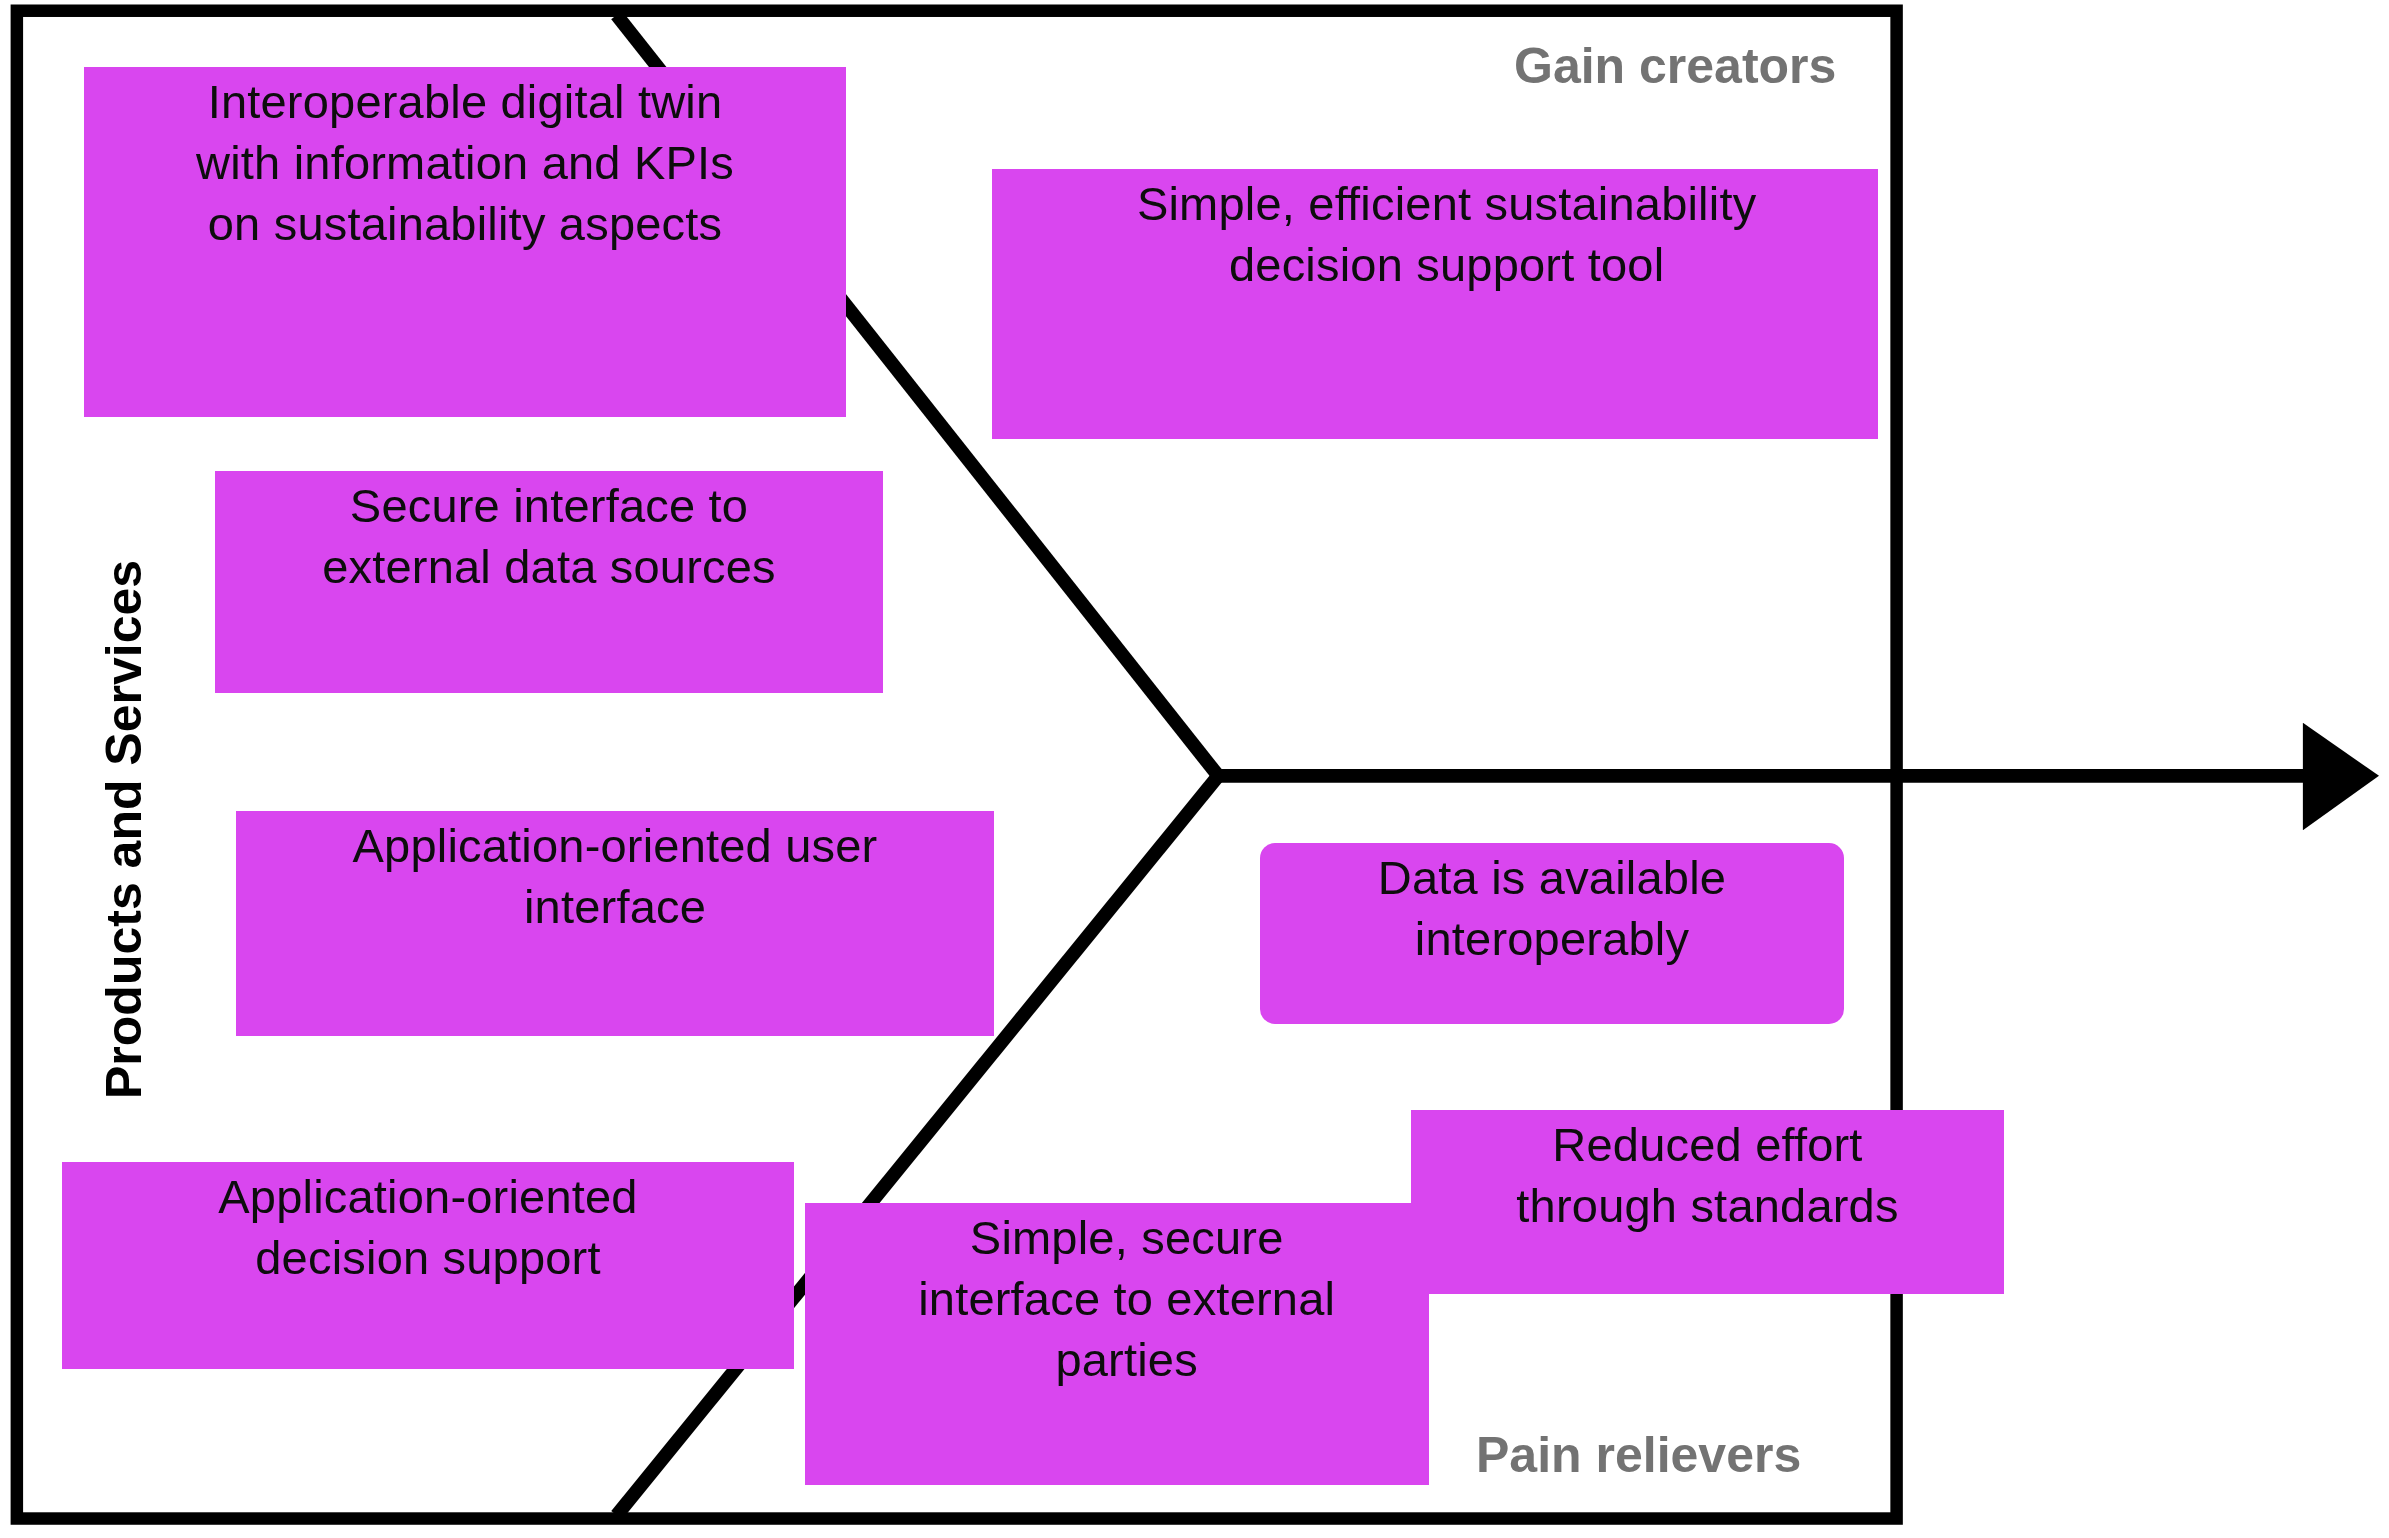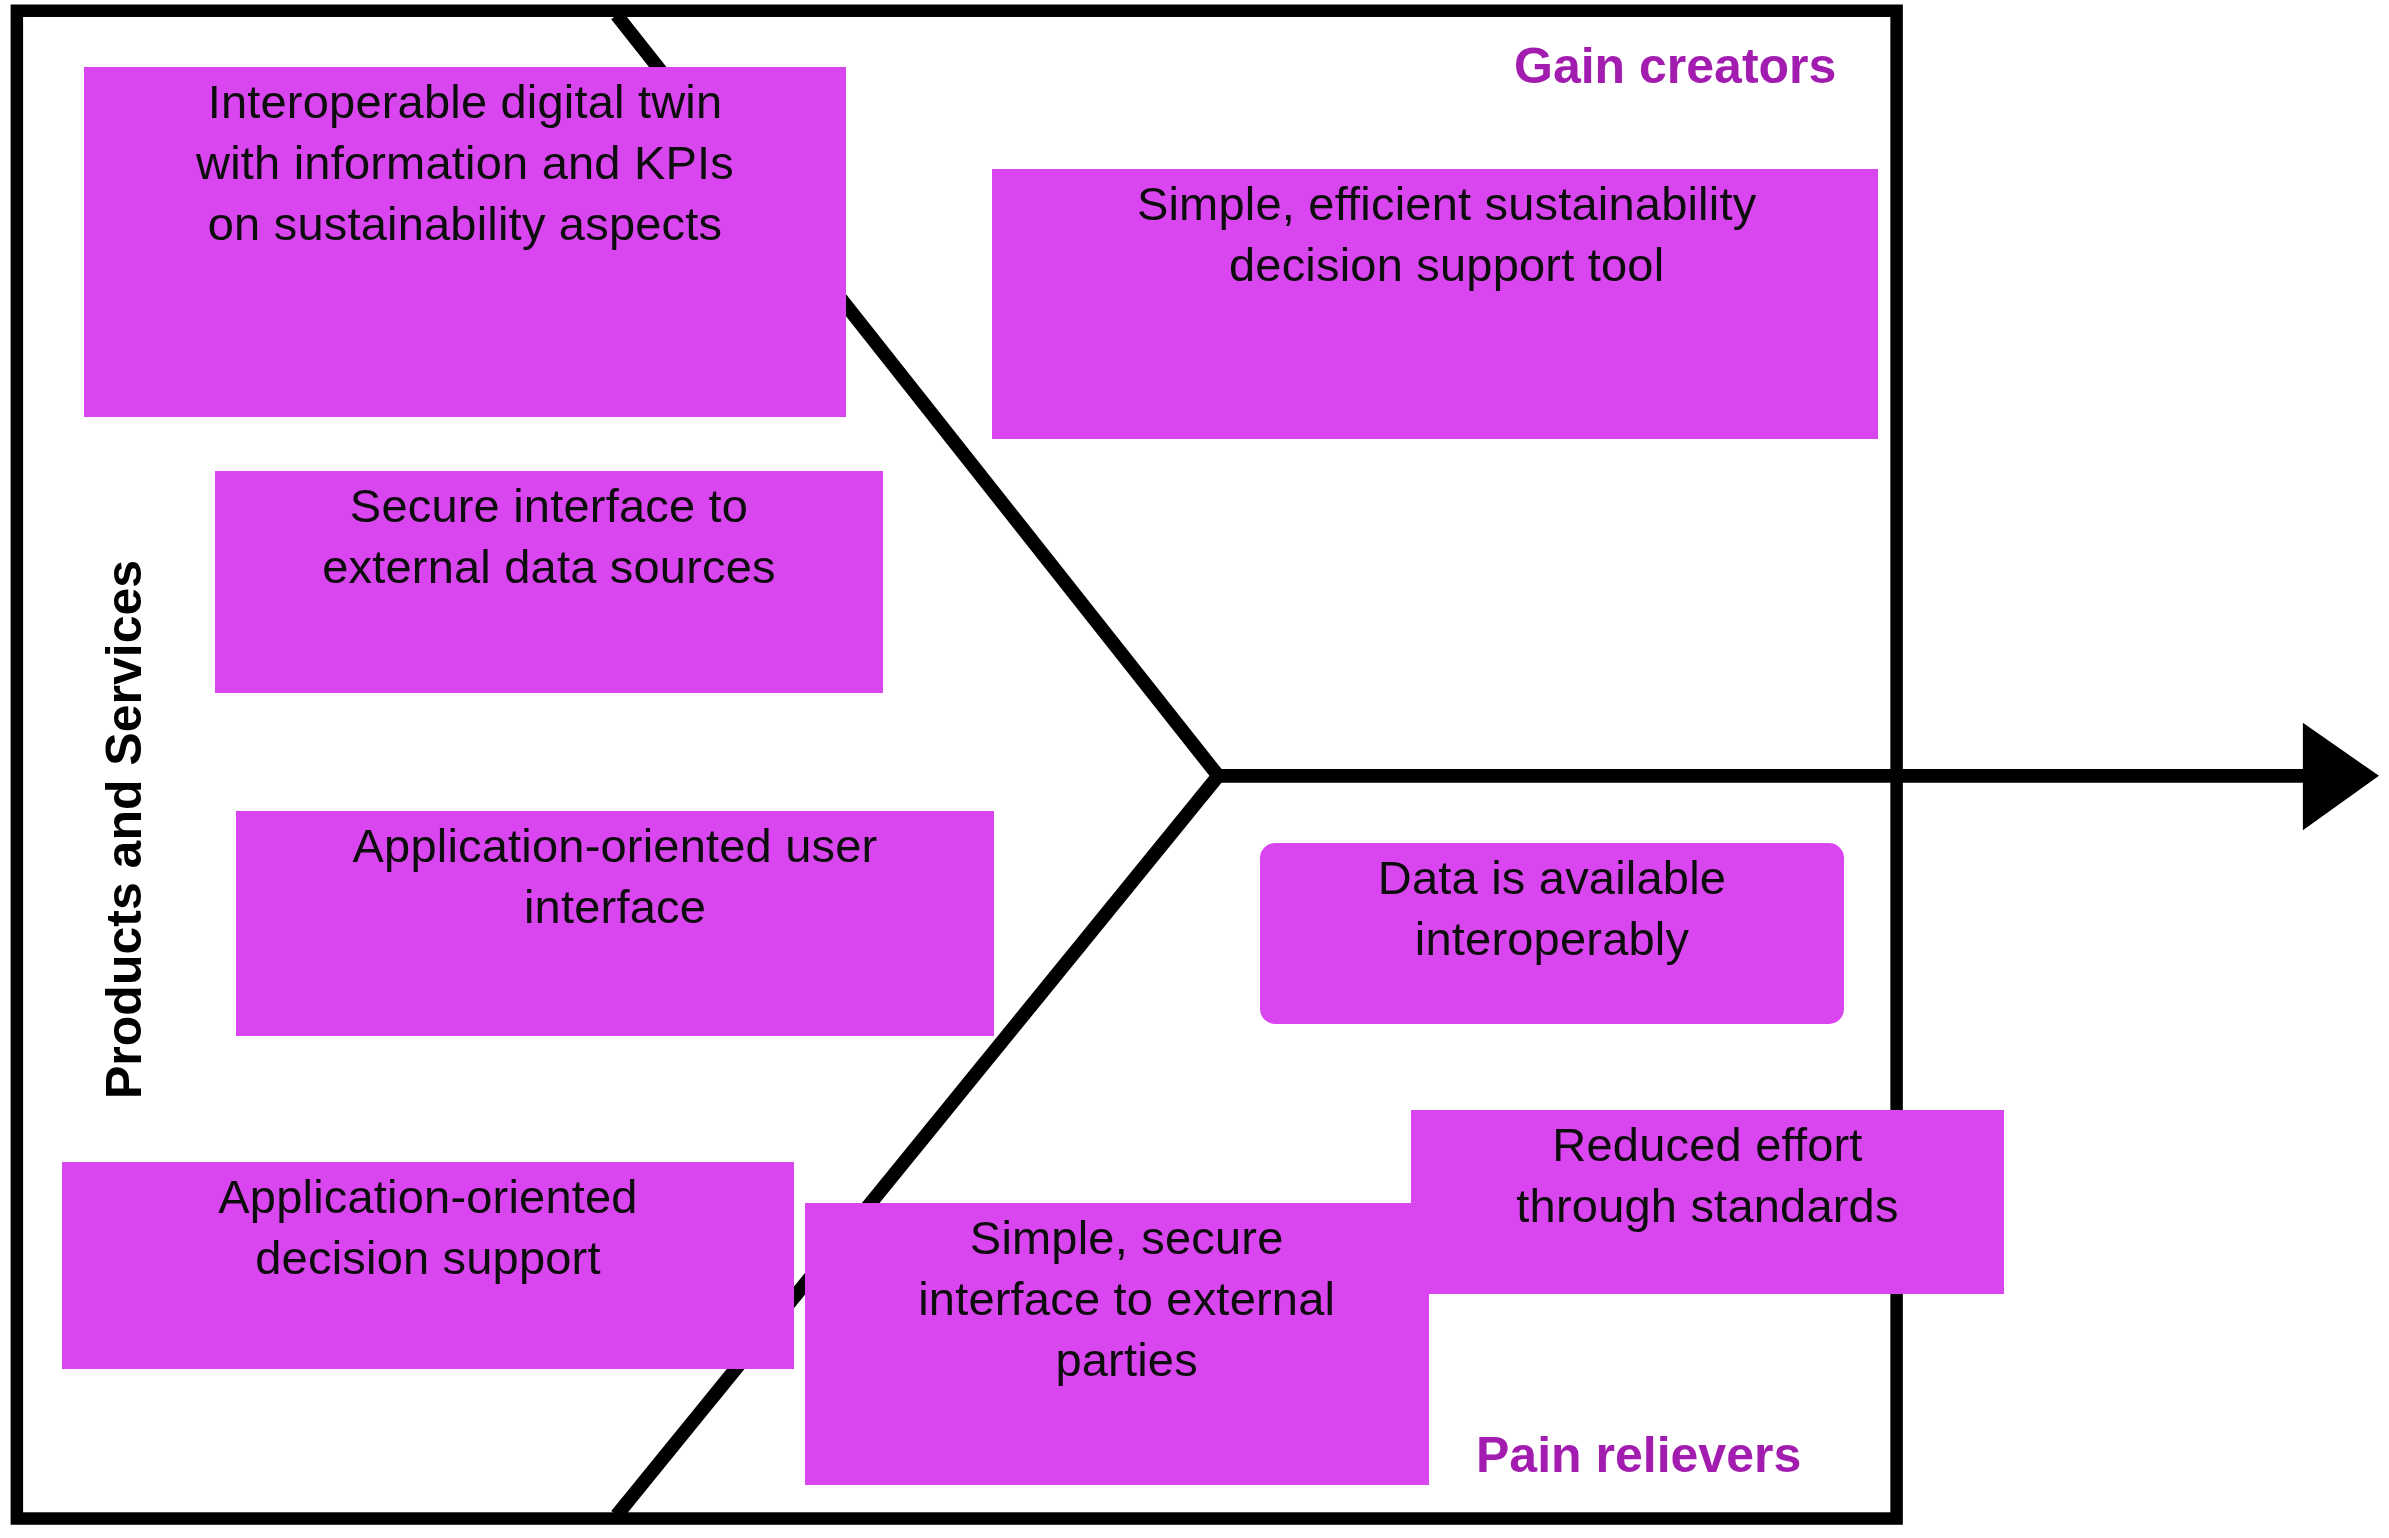--- a/index.html
+++ b/index.html
@@ -23,21 +23,21 @@
     line-height:1.30;
     letter-spacing:0.2px;
     box-sizing:border-box;
     padding:3.7px 8.7px;
     z-index:3;
   }
   .corner-label{
     position:absolute;
     font-weight:bold;
     font-size:50px;
-    color:#a21caf;
+    color:#737373;
     white-space:nowrap;
     z-index:4;
   }
   .side-label{
     position:absolute;
     font-weight:bold;
     font-size:50px;
     color:#000;
     white-space:nowrap;
     transform-origin:0 0;

